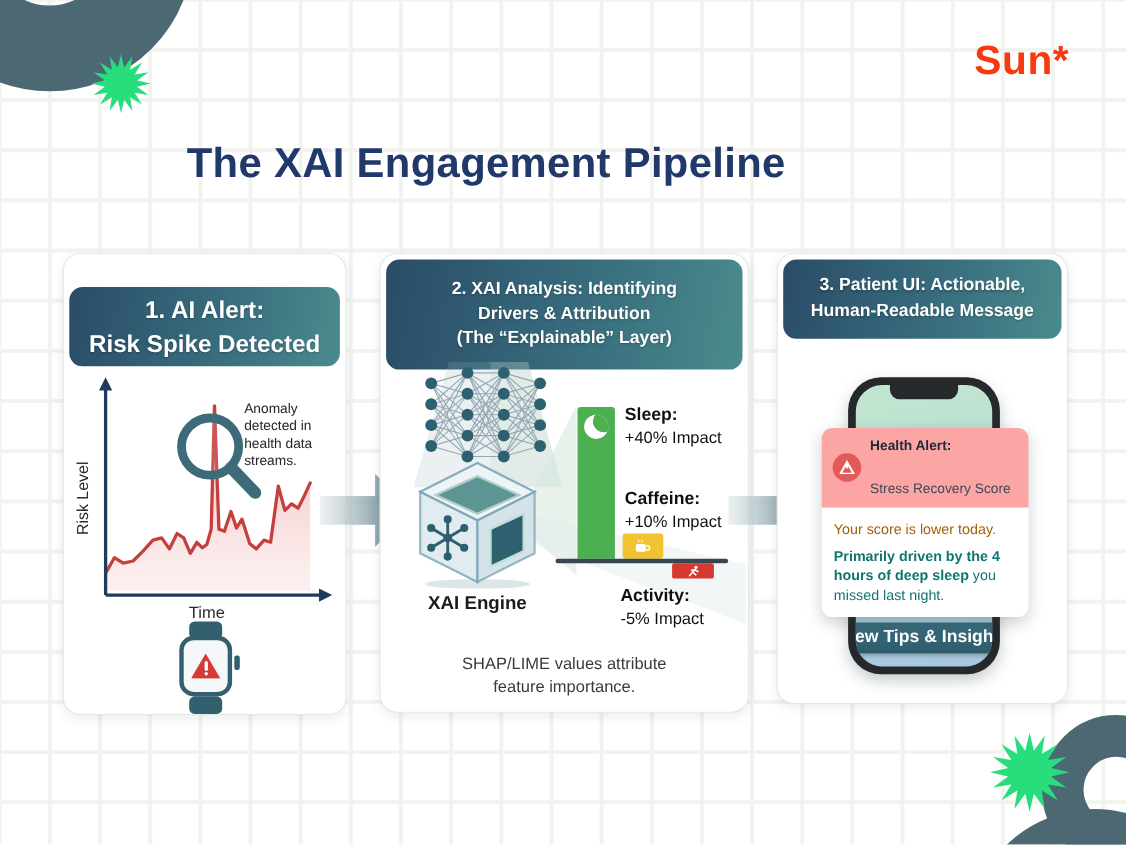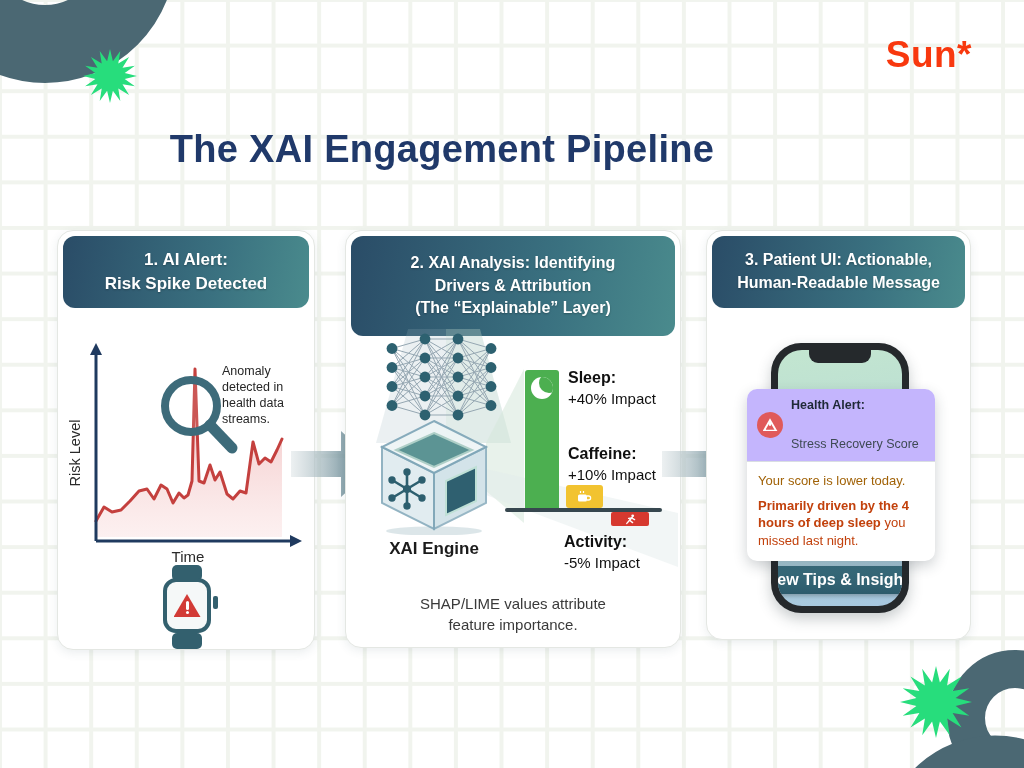--- a/index.html
+++ b/index.html
@@ -103,34 +103,34 @@
     font-family:"Liberation Sans", sans-serif;
     box-shadow:0 2px 4px rgba(0,0,0,.25);
   }
   .notif-card {
     position:absolute; left:40px; top:158px; width:188px;
     background:#fff; border-radius:10px;
     box-shadow:0 5px 14px rgba(30,45,55,.22);
   }
   .notif-head {
     display:flex; align-items:center; gap:8px; padding:8px 10px;
-    background:#c4b5fd; border-bottom:1px solid #d9dee2; border-radius:10px 10px 0 0;
+    background:#fca5a5; border-bottom:1px solid #d9dee2; border-radius:10px 10px 0 0;
   }
   .alert-circle {
     flex:0 0 auto; width:26px; height:26px; border-radius:50%; background:#e05a5a;
     display:flex; align-items:center; justify-content:center; position:relative;
   }
   .a-tri-outer { width:15px; height:13px; background:#fff; clip-path:polygon(50% 0,100% 100%,0 100%); display:flex; align-items:flex-end; justify-content:center; }
   .a-tri-inner { width:9px; height:7.5px; background:#e05a5a; clip-path:polygon(50% 0,100% 100%,0 100%); margin-bottom:1.5px; }
   .a-bang { position:absolute; left:12.1px; top:10px; width:1.8px; height:4.5px; background:#fff; border-radius:1px; }
   .notif-title { font-size:12.5px; font-weight:700; color:#1f2937; line-height:1.3; }
   .notif-sub { font-size:12.5px; color:#3e4a54; line-height:1.3;margin-top:23px; }
   .notif-body { padding:9px 11px 12px; }
   .notif-line1 { font-size:13px; color:#a16207; margin:2px 0 9px; }
-  .notif-line2 { font-size:13px; color:#c2410c; line-height:1.35; }
+  .notif-line2 { font-size:13px; color:#0f766e; line-height:1.35; }
 
   .arrow-svg { position:absolute; }
 </style>
 </head>
 <body>
 
 <div class="canvas">
 
   <svg class="decor" width="320" height="170" style="left:0;top:0">
     <circle cx="45" cy="-48" r="92" fill="none" stroke="#4b6873" stroke-width="78"></circle>
@@ -139,21 +139,21 @@
   <svg class="decor" width="200" height="160" style="left:824px;top:608px">
     <circle cx="191" cy="110" r="49" fill="none" stroke="#4b6873" stroke-width="38"></circle>
     <circle cx="171" cy="242" r="86" fill="none" stroke="#4b6873" stroke-width="57"></circle>
     <polygon fill="#27dd7c" points="112.0,58.0 115.9,74.4 125.8,60.7 123.1,77.4 137.5,68.5 128.6,82.9 145.3,80.2 131.6,90.1 148.0,94.0 131.6,97.9 145.3,107.8 128.6,105.1 137.5,119.5 123.1,110.6 125.8,127.3 115.9,113.6 112.0,130.0 108.1,113.6 98.2,127.3 100.9,110.6 86.5,119.5 95.4,105.1 78.7,107.8 92.4,97.9 76.0,94.0 92.4,90.1 78.7,80.2 95.4,82.9 86.5,68.5 100.9,77.4 98.2,60.7 108.1,74.4"></polygon>
   </svg>
 
   <div class="brand-logo">Sun*</div>
   <div class="page-title">The XAI Engagement Pipeline</div>
 
   <div class="card" style="left:57px;top:230px;width:258px;height:420px;">
-    <div class="card-header preline" style="height:72px;font-size:17px;">1. AI Alert:
+    <div class="card-header preline" style="height:72px;font-size:22px;margin-top:25px;">1. AI Alert:
 Risk Spike Detected</div>
 
     <svg class="chart-svg" width="246" height="238" viewBox="0 0 246 238">
       <defs>
         <linearGradient id="redfill" x1="0" y1="0" x2="0" y2="1">
           <stop offset="0" stop-color="#d85252" stop-opacity="0.42"></stop>
           <stop offset="1" stop-color="#f3bcbc" stop-opacity="0.22"></stop>
         </linearGradient>
       </defs>
 

